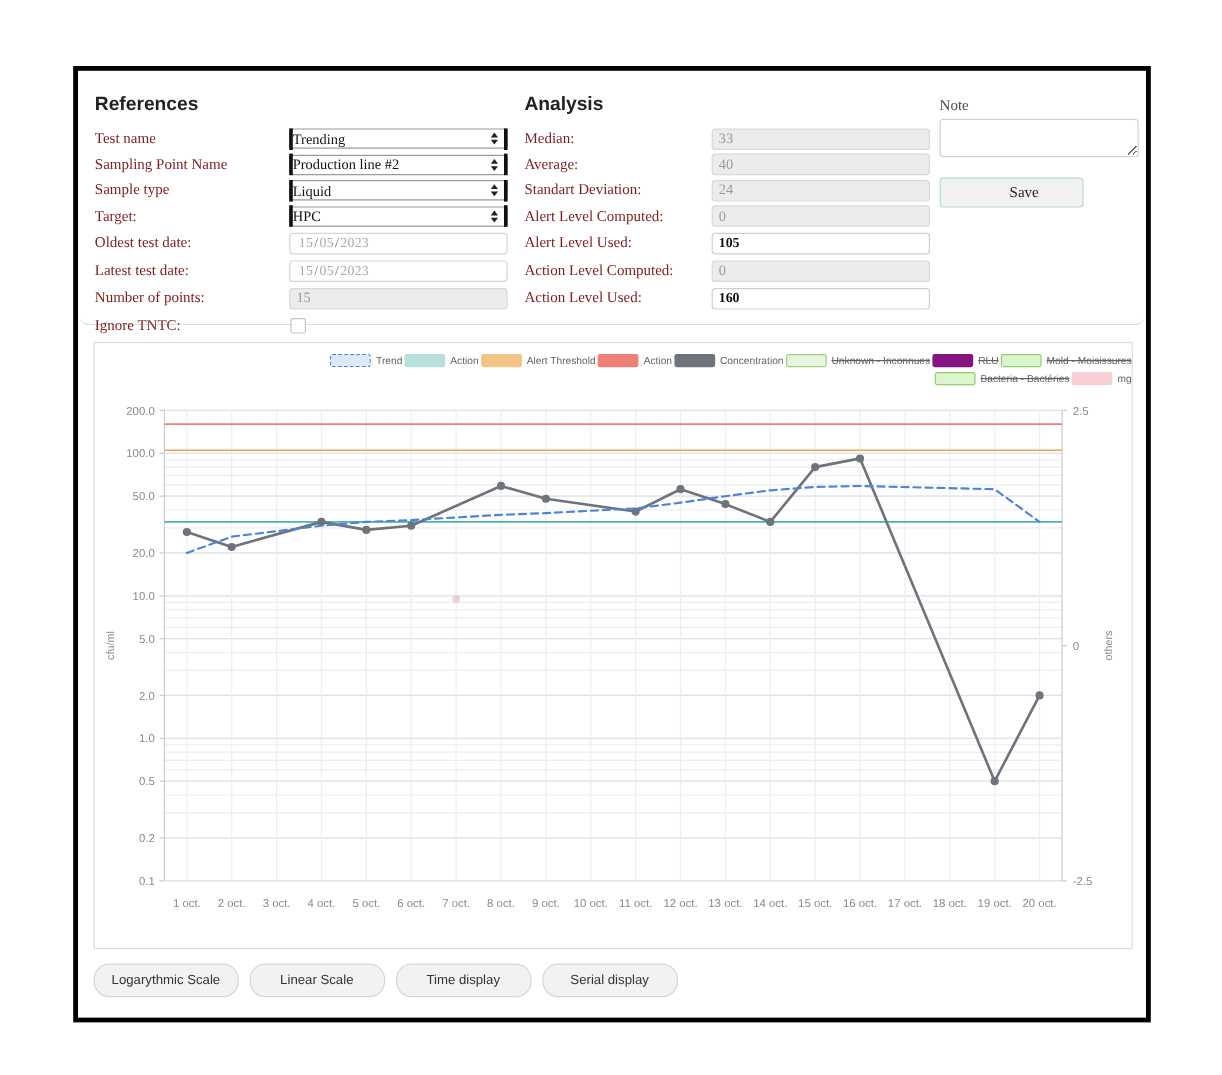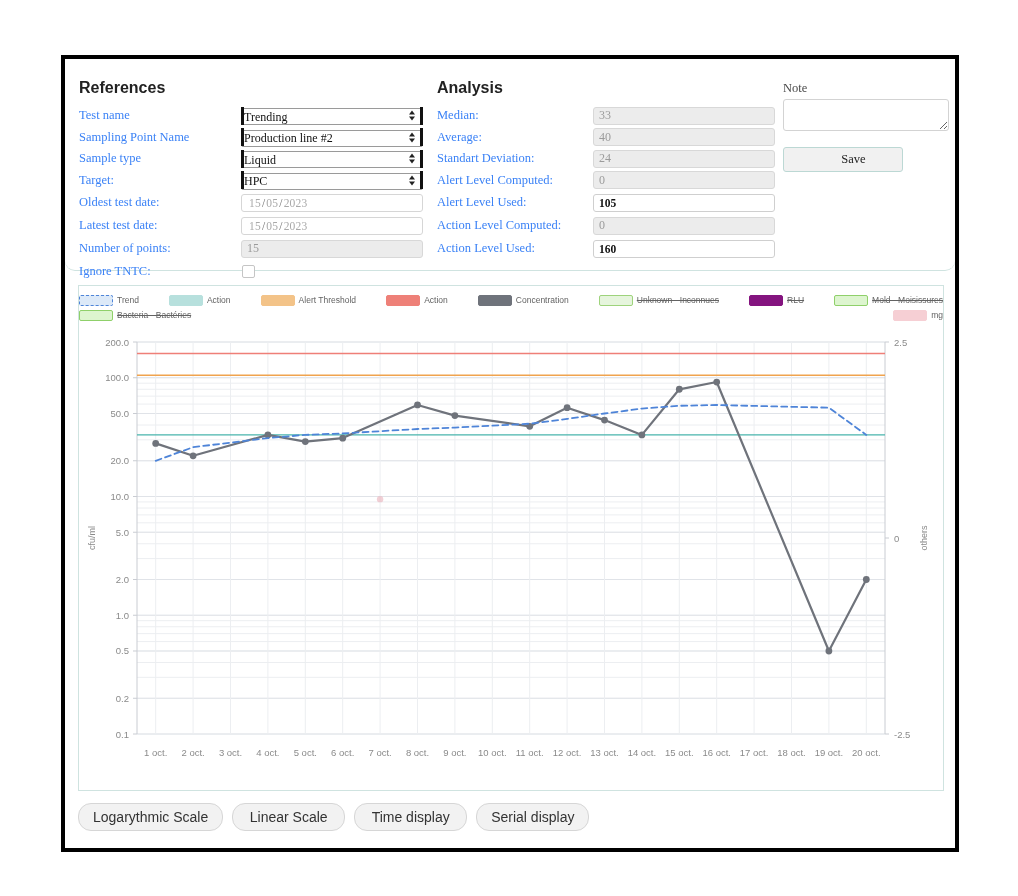--- a/index.html
+++ b/index.html
@@ -36,21 +36,21 @@
   .col-note { position: absolute; left: 718px; top: 22px; width: 160px; }
 
   .field-row {
     display: flex;
     align-items: center;
     height: 21.5px;
     margin-bottom: 0px;
   }
   .field-label {
     font-size: 12.5px;
-    color: #3b82f6;
+    color: #7f1d1d;
     white-space: nowrap;
   }
   .refs .field-label { width: 162px; }
   .analysis .field-label { width: 156px; }
 
   select.sel-ctl {
     width: 182px;
     height: 17px;
     font-family: "Liberation Serif", serif;
     font-size: 12px;
@@ -164,23 +164,23 @@
     background: #fff;
   }
   #legend {
     padding-top: 8px;
     font-family: "Liberation Sans", "DejaVu Sans", sans-serif;
     font-size: 8.5px;
     color: #636363;
   }
   .legend-row {
     display: flex;
-    justify-content: space-between;
+    justify-content: flex-end;
     align-items: center;
-    gap: 25px;
+    gap: 2px;
     line-height: 13px;
     margin-bottom: 2px;
   }
   .legend-item { display: flex; align-items: center; gap: 4px; }
   .legend-swatch {
     width: 34px; height: 11px;
     border-radius: 2px;
     display: inline-block;
   }
   .legend-label.struck { text-decoration: line-through; }
@@ -196,21 +196,21 @@
     gap: 9px;
   }
   .scale-btn {
     height: 28px;
     padding: 0 14px;
     min-width: 113px;
     background: #f2f2f2;
     border: 1px solid #d6d6d6;
     border-radius: 13px;
     font-family: "Liberation Sans", "DejaVu Sans", sans-serif;
-    font-size: 14px;
+    font-size: 11px;
     color: #333;
     cursor: pointer;
     display: flex; align-items: center; justify-content: center;
   }
   .axis-text {
     font-family: "Liberation Sans", "DejaVu Sans", sans-serif;
     font-size: 9.5px;
     fill: #8a8a8a;
   }
   .axis-title {

